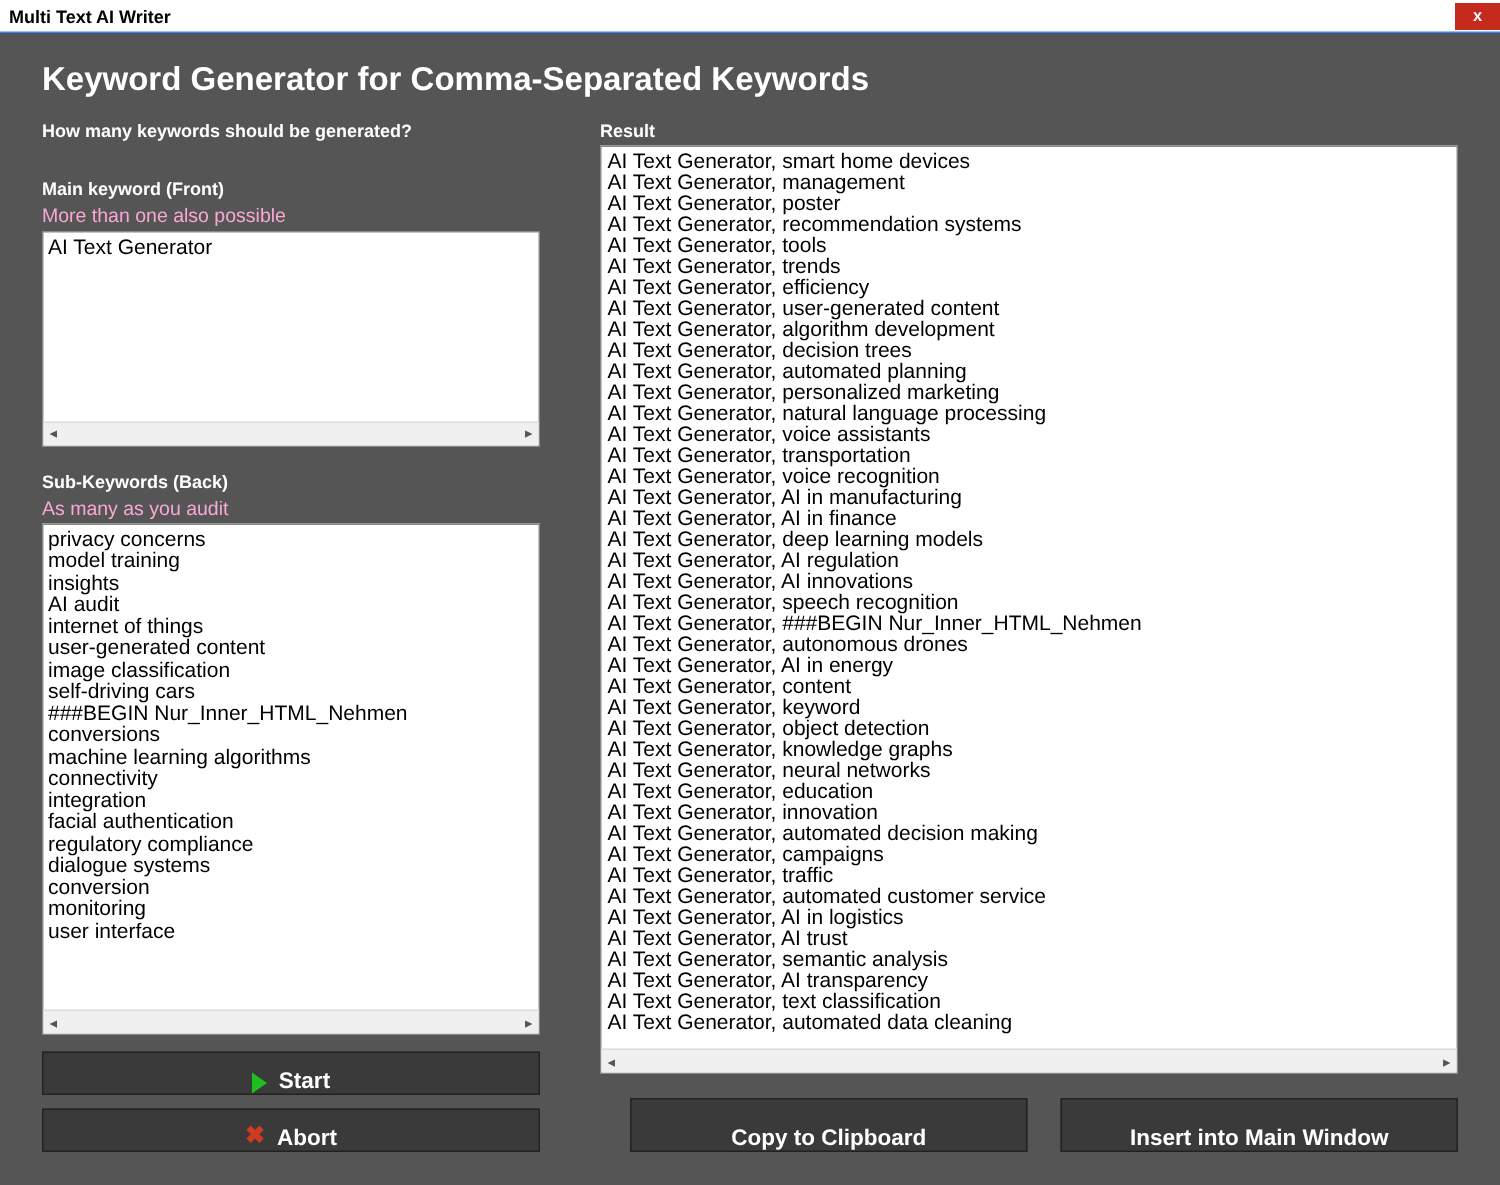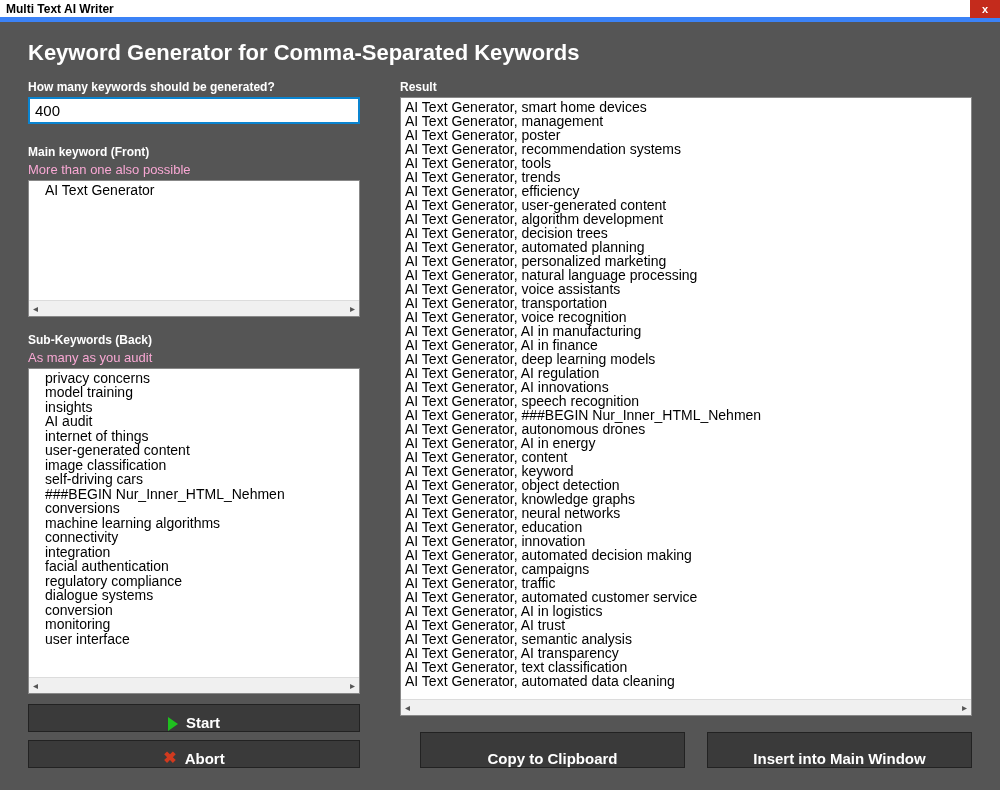--- a/index.html
+++ b/index.html
@@ -7,21 +7,21 @@
     margin: 0; padding: 0;
     font-family: "Segoe UI", Tahoma, Arial, sans-serif;
     background: #555;
     width: 1000px; height: 790px;
     overflow: hidden;
   }
   
   .titlebar {
     height: 22px;
     background: #fff;
-    border-bottom: 5px solid #3b82f6;
+    border-bottom: 1px solid #3b82f6;
     display: flex;
     align-items: center;
     justify-content: space-between;
     padding: 0 0 0 6px;
     font-size: 12px;
     font-weight: 600;
     color: #000;
   }
   .close-btn {
     width: 30px; height: 18px;
@@ -82,21 +82,21 @@
     border: 1px solid #888;
     width: 100%;
     display: flex;
     flex-direction: column;
     position: relative;
   }
   .textarea-main {
     flex: 1;
     overflow-y: auto;
     overflow-x: hidden;
-    padding: 2px 16px;
+    padding: 2px 3px;
     font-size: 14px;
     line-height: 14.5px;
     color: #000;
     white-space: pre;
   }
   .hscroll {
     height: 16px;
     background: #f0f0f0;
     border-top: 1px solid #dcdcdc;
     display: flex;
@@ -179,21 +179,20 @@
     <span>x</span>
   </div>
 </div>
 
 <div class="content">
 
   <div class="left-col">
     <h1>Keyword Generator for Comma-Separated Keywords</h1>
 
     <div class="label">How many keywords should be generated?</div>
-    <input class="count-input" type="text" value="400" style="">
 
     <div style="height:24px"></div>
 
     <div class="label">Main keyword (Front)</div>
     <div class="sublabel">More than one also possible</div>
     <div class="textarea-wrap" style="height:160px">
       <div class="textarea-main" id="main-kw-box">AI Text Generator</div>
       <div class="hscroll">
         <span>◂</span>
         <span>▸</span>

